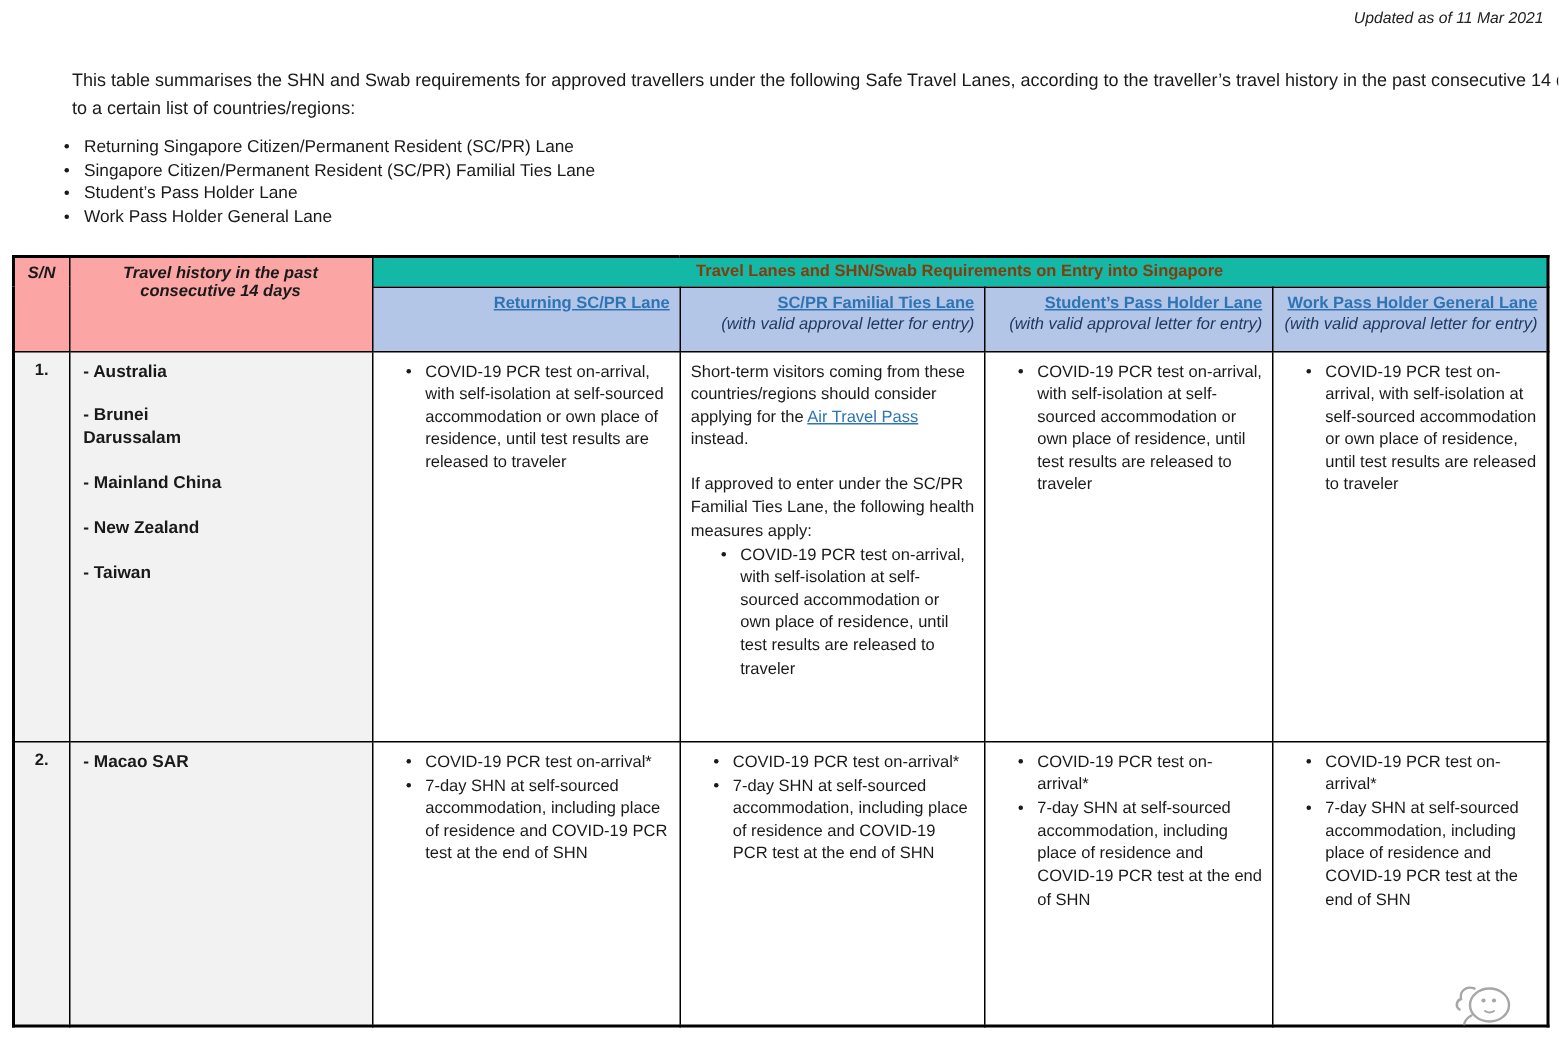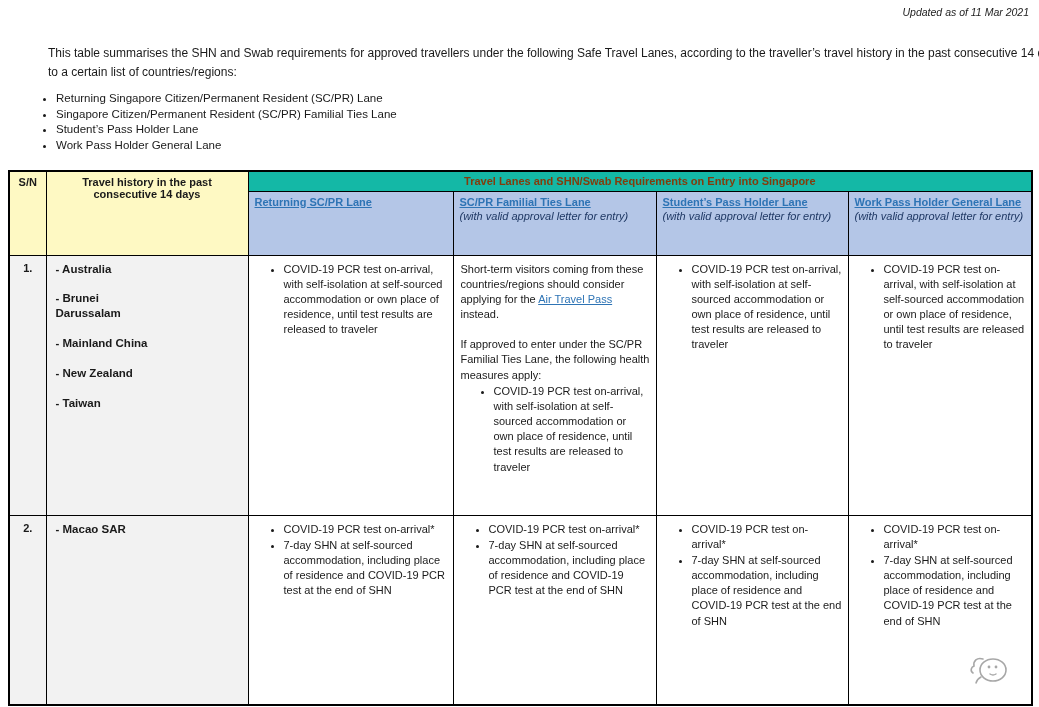--- a/index.html
+++ b/index.html
@@ -58,40 +58,41 @@
     border-collapse: collapse;
     table-layout: fixed;
     border: 2px solid #000;
   }
   table.req th, table.req td {
     border: 1px solid #000;
     vertical-align: top;
     font-size: 11px;
   }
   th.gray-head {
-    background: #fef9c3;
+    background: #fca5a5;
     font-weight: bold;
     font-size: 11.5px;
     text-align: center;
     padding: 4px 4px 0 4px;
+    font-style: italic;
   }
   th.banner {
     background: #14b8a6;
     color: #833C0C;
     font-weight: bold;
     font-size: 11.5px;
     text-align: center;
     padding: 3px 2px;
     height: 20px;
   }
   th.lane-cell {
     background: #B4C6E7;
-    text-align: left;
+    text-align: right;
     padding: 3px 6px;
-    height: 64px;
+    height: 43px;
     font-weight: normal;
   }
   .lane-name {
     display: inline-block;
     color: #2E74B5;
     font-weight: bold;
     font-size: 11px;
     text-decoration: underline;
     cursor: pointer;
     line-height: 1.35;

